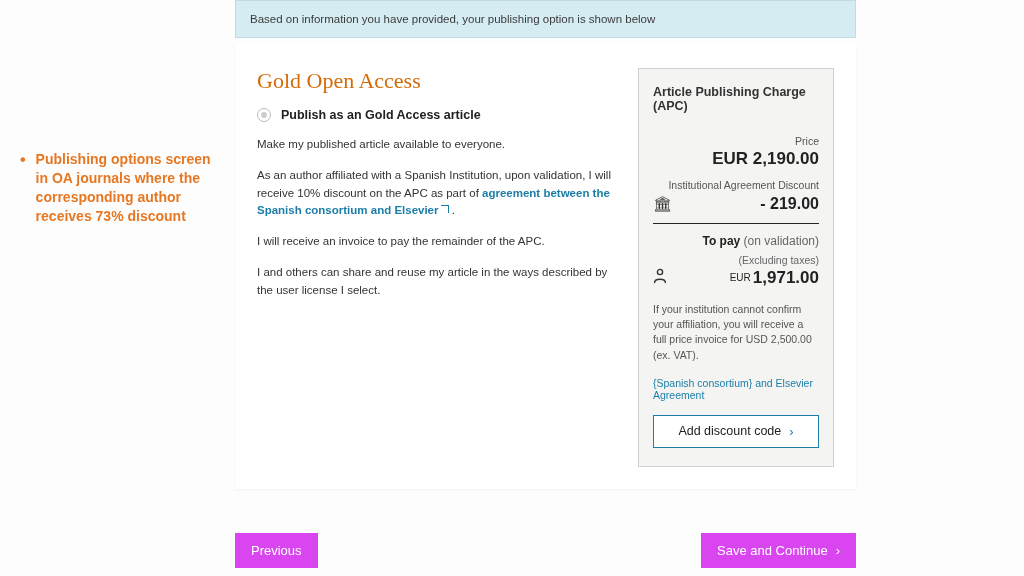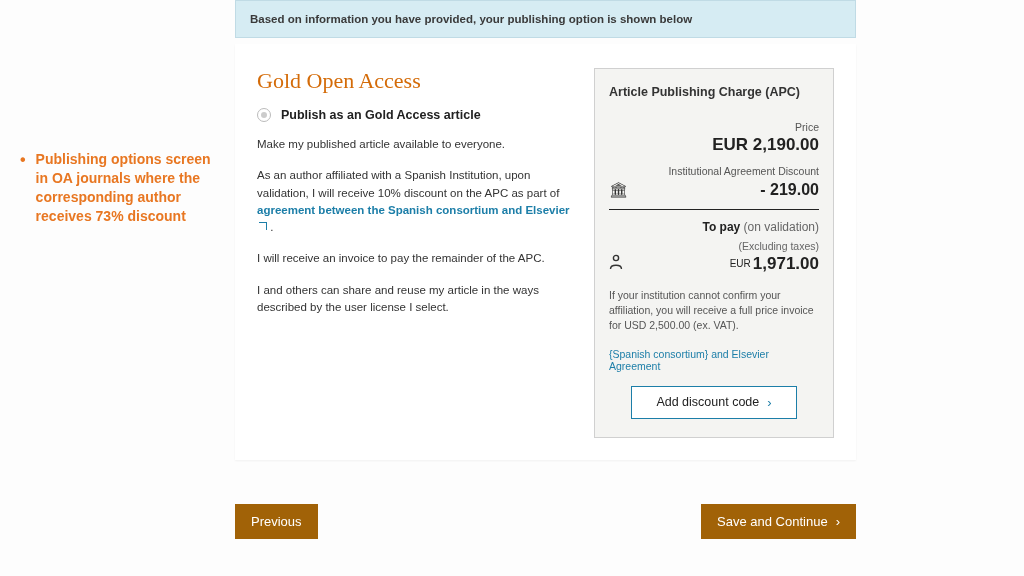--- a/index.html
+++ b/index.html
@@ -36,21 +36,21 @@
     margin-top: 2px;
   }
   .main-col {
     flex: 1;
     padding-right: 168px;
   }
   .info-banner {
     background: #d6ecf3;
     border: 1px solid #c0dbe5;
     padding: 12px 14px;
-    font-weight: bold;
+    font-weight: normal;
     color: #3a3a3a;
     font-size: 11.5px;
   }
   .card {
     background: #fff;
     margin-top: 6px;
     padding: 24px 22px 22px 22px;
     display: flex;
     gap: 24px;
     box-shadow: 0 1px 2px rgba(0,0,0,0.05);
@@ -99,21 +99,21 @@
   .ext-icon {
     display: inline-block;
     width: 8px; height: 8px;
     border: 1px solid #1c7ea8;
     border-left: none; border-bottom: none;
     vertical-align: 1px;
     margin-left: 2px;
     position: relative;
   }
   .apc-box {
-    width: 240px;
+    width: 196px;
     border: 1px solid #d0d0d0;
     background: #f4f4f2;
     padding: 16px 14px 18px 14px;
     display: flex;
     flex-direction: column;
   }
   .apc-title {
     font-weight: bold;
     font-size: 12.5px;
     color: #333;
@@ -205,21 +205,21 @@
   .chev {
     color: #1c7ea8;
     font-size: 13px;
   }
   .nav-row {
     display: flex;
     justify-content: space-between;
     margin-top: 44px;
   }
   .btn {
-    background: #a16207;
+    background: #d946ef;
     color: #fff;
     border: none;
     padding: 10px 16px;
     font-size: 13px;
     cursor: pointer;
     display: inline-flex;
     align-items: center;
     gap: 8px;
   }
   .btn .chev-white {

